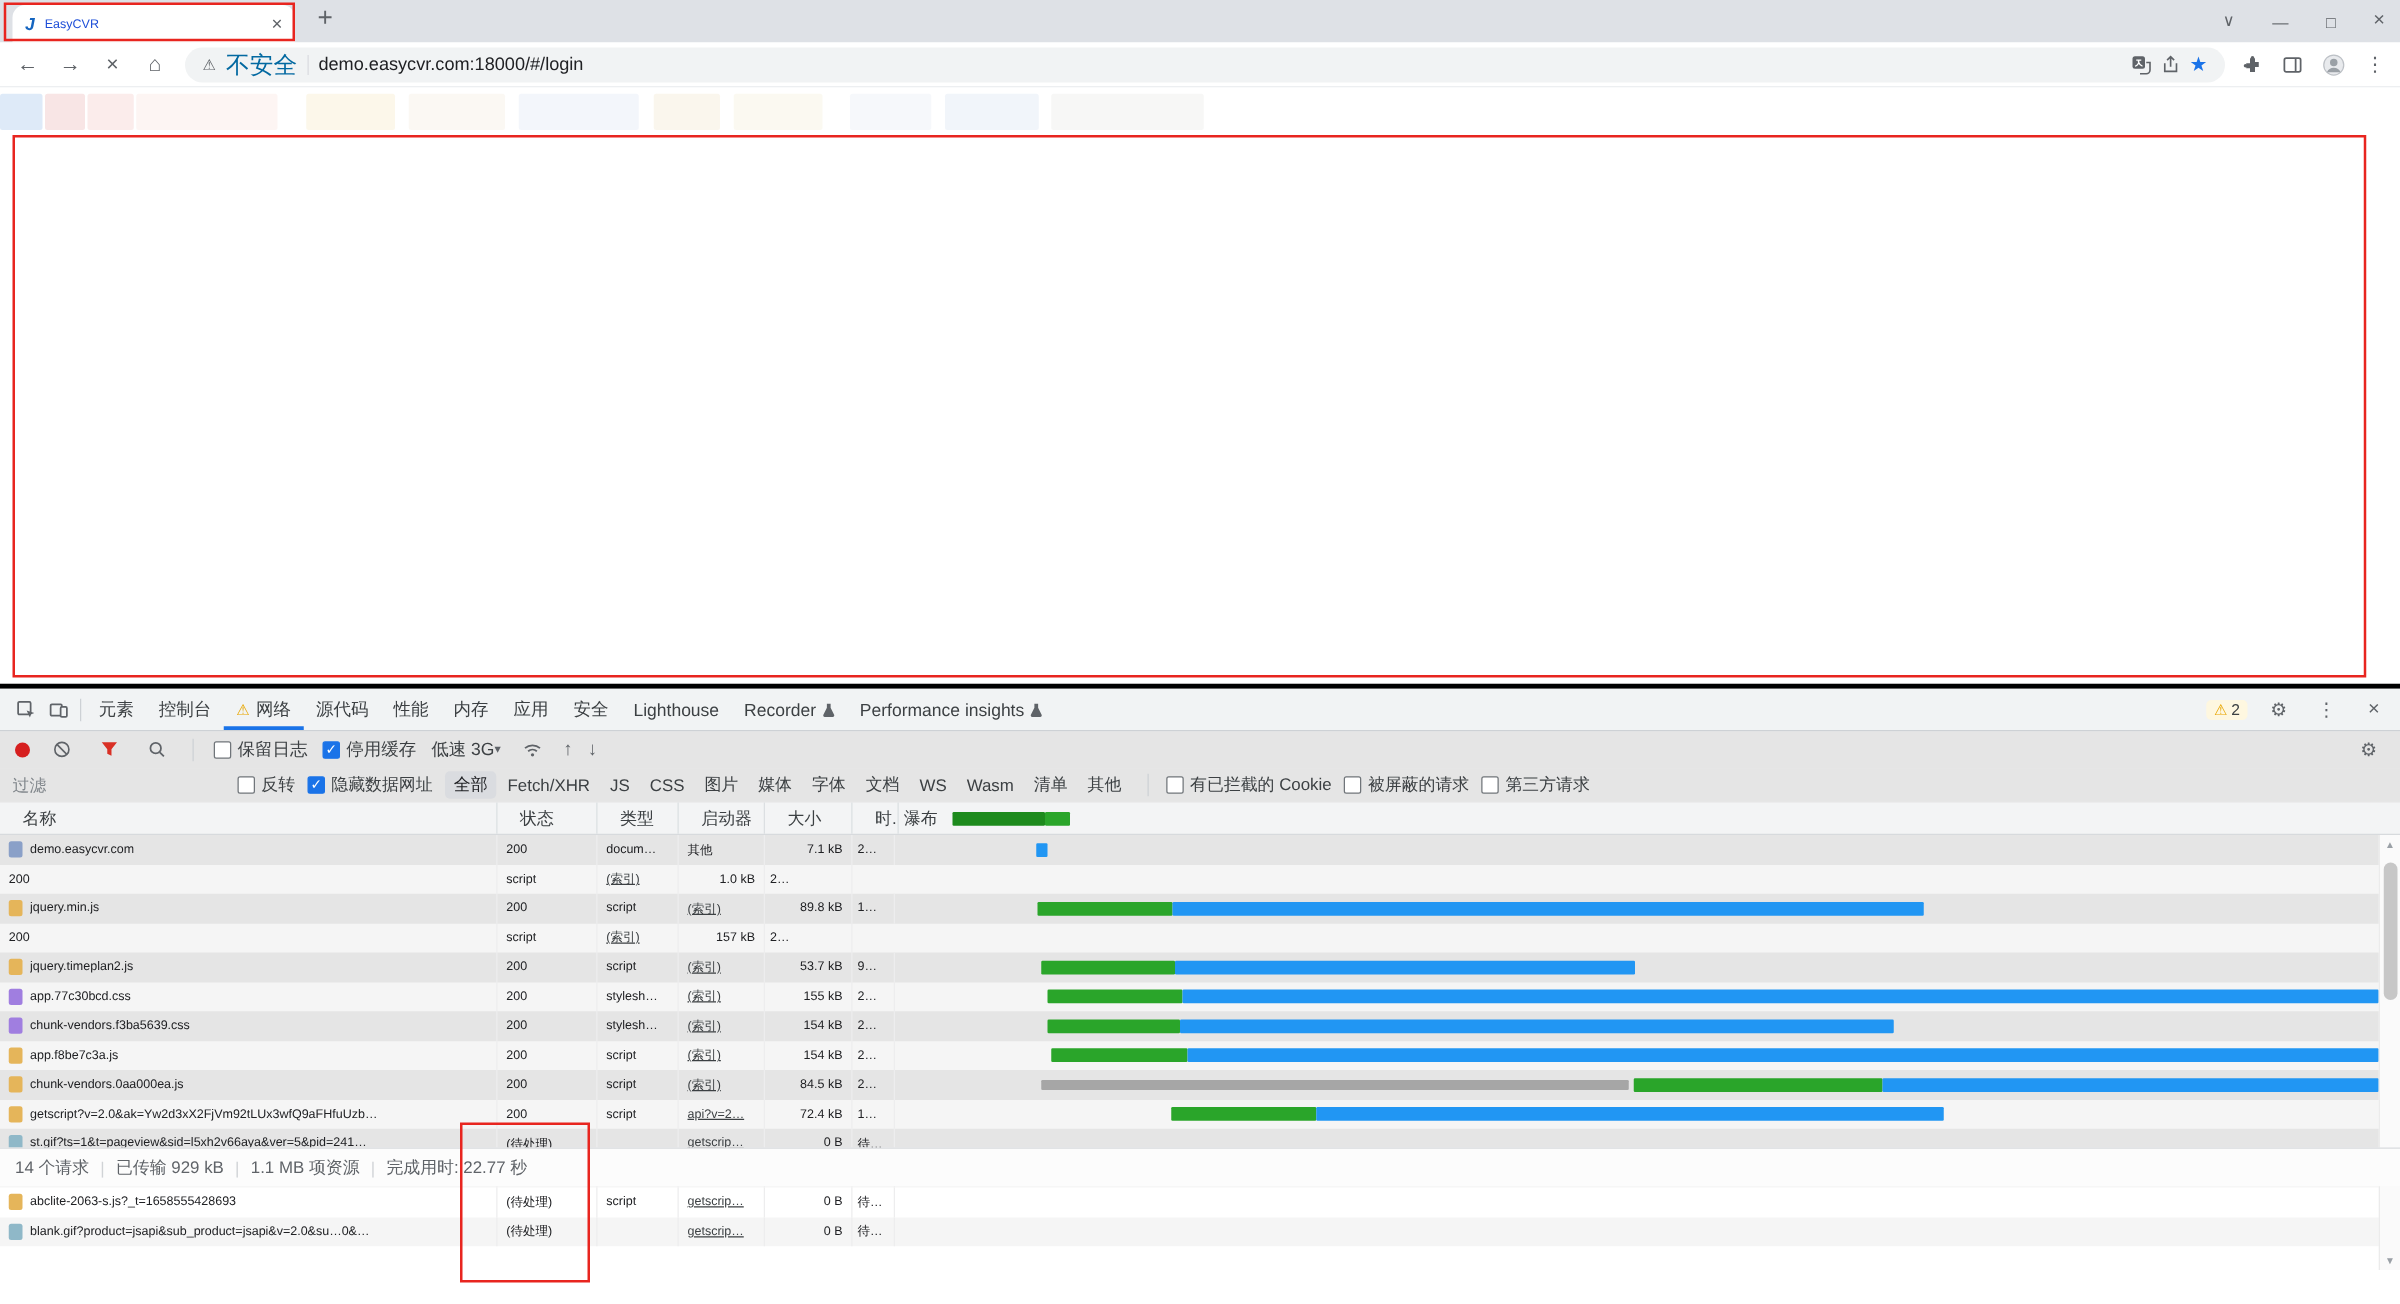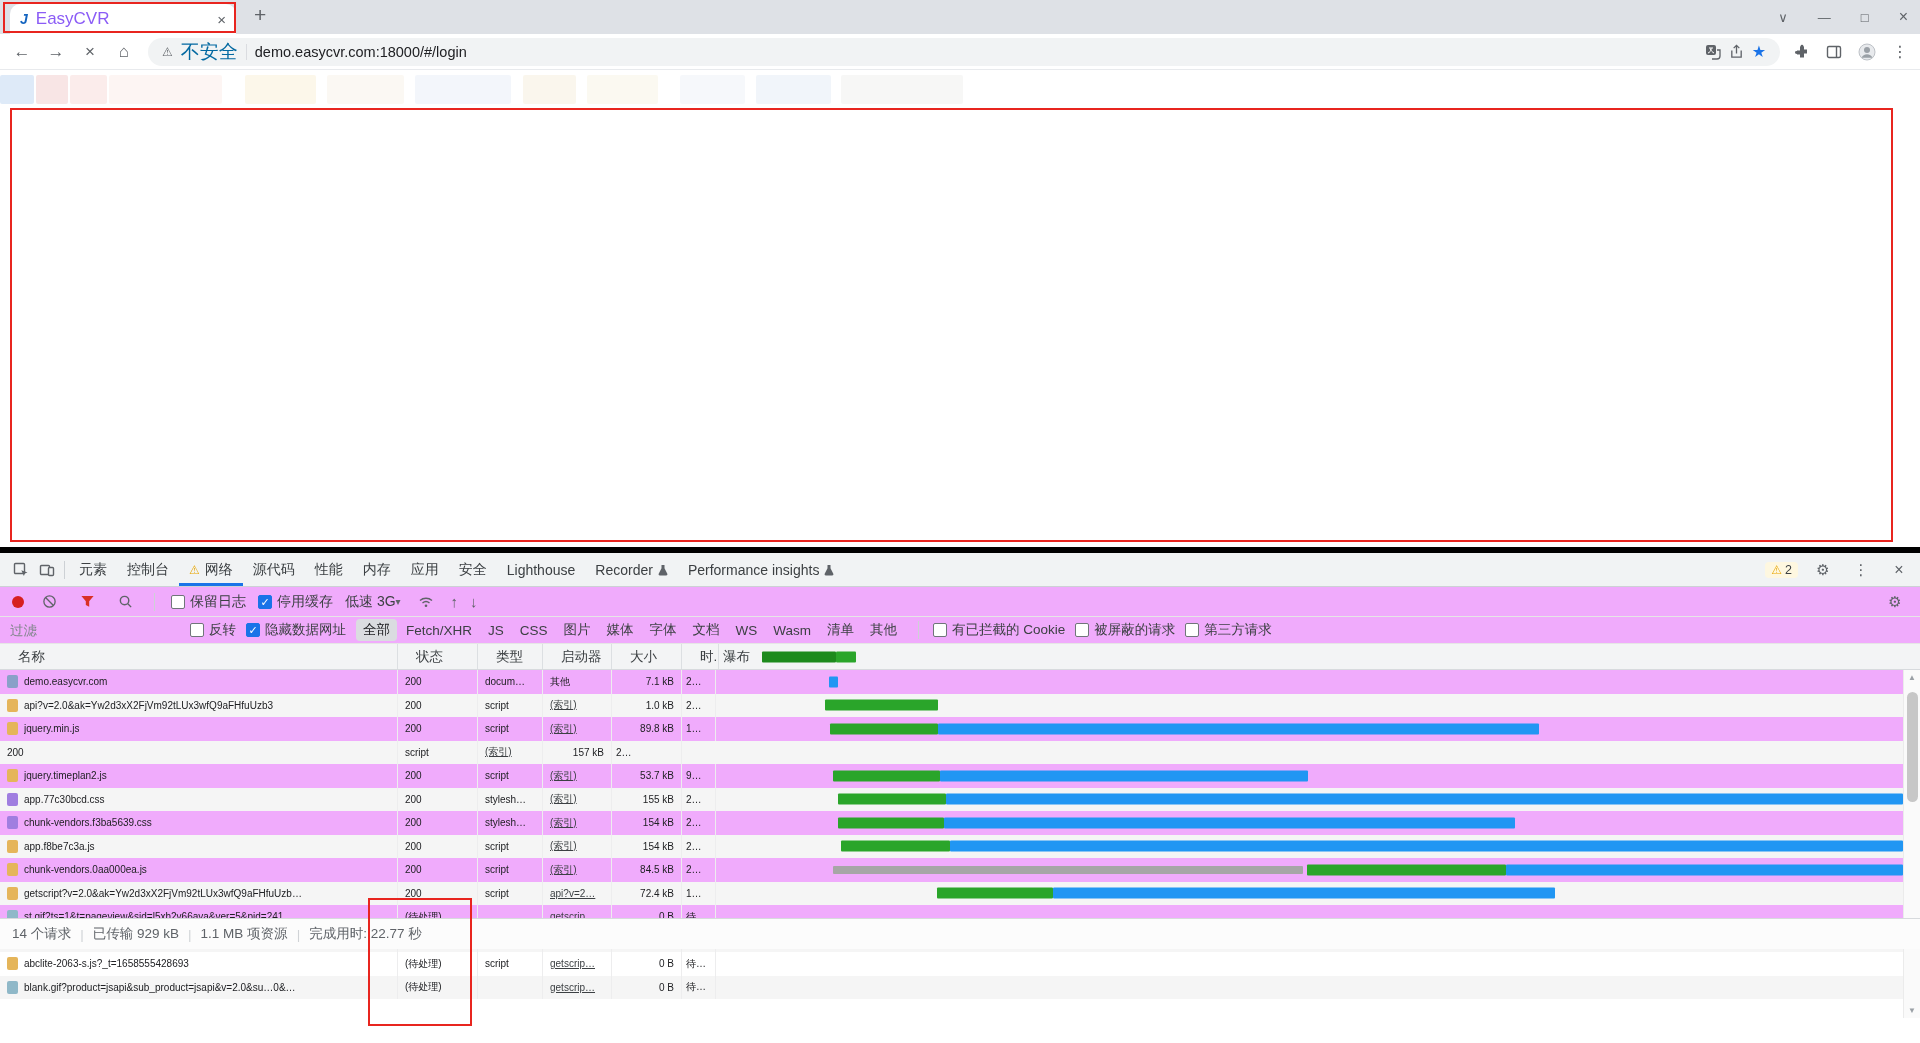--- a/index.html
+++ b/index.html
@@ -5,40 +5,40 @@
   *{box-sizing:border-box;margin:0;padding:0}
   html,body{width:1920px;height:1043px}
   body{position:relative;overflow:hidden;background:#fff;color:#202124;
        font-family:"Liberation Sans","DejaVu Sans",sans-serif;font-size:14px}
   svg{display:block}
   
   #tabstrip{position:absolute;left:0;top:0;width:100%;height:34px;background:#dee1e6}
   .tab{position:absolute;left:10px;top:4px;width:226px;height:30px;background:#fff;
        border-radius:10px 10px 0 0;display:flex;align-items:center;padding:0 10px;gap:8px}
   .favicon{color:#1565c0;font-weight:bold;font-style:italic;font-size:14px}
-  .tab-title{font-size:17px;color:#8b5cf6;flex:1;overflow:hidden;white-space:nowrap}
+  .tab-title{font-size:10px;color:#1d4ed8;flex:1;overflow:hidden;white-space:nowrap}
   .tab-close{color:#5f6368;font-size:15px}
   .newtab{position:absolute;left:254px;top:3px;font-size:21px;color:#5f6368}
   .wincontrols{position:absolute;right:12px;top:0;height:34px;display:flex;align-items:center;gap:30px;color:#5f6368;font-size:13px}
   #toolbar{position:absolute;top:34px;left:0;width:100%;height:36px;background:#fff;
            display:flex;align-items:center;padding:0 12px;gap:14px;border-bottom:1px solid #e8eaed}
   .navic{color:#5f6368;font-size:17px;width:20px;text-align:center;flex:none}
   #omnibox{flex:1;height:28px;background:#f1f3f4;border-radius:14px;display:flex;align-items:center;padding:0 14px;gap:8px;min-width:0}
   .sec-warn{color:#5f6368;font-size:12px}
   .sec-label{color:#0369a1;font-size:19px;white-space:nowrap}
   .omni-sep{width:1px;height:16px;background:#dadce0}
   .url{color:#202124;font-size:14.5px;flex:1;white-space:nowrap;overflow:hidden}
   .omni-ic{color:#5f6368;flex:none}
   .star{color:#1a73e8;font-size:16px;flex:none}
   .tb-right{display:flex;align-items:center;gap:16px;flex:none}
   
   #pagearea{position:absolute;top:70px;left:0;width:100%;height:477px;background:#fff}
   .ph-block{position:absolute;top:5px;height:29px;opacity:.55;border-radius:2px}
   
-  #devtools{position:absolute;top:547px;left:0;width:100%;height:402px;background:#f0abfc;border-top:6px solid #000000}
+  #devtools{position:absolute;top:547px;left:0;width:100%;height:402px;background:#e5e5e5;border-top:4px solid #000000}
   .dt-tabs{height:34px;background:#f1f3f4;border-bottom:1px solid #cdd1d5;display:flex;align-items:center;padding:0 8px;font-size:14px;color:#3c4043}
   .dt-icon{width:26px;height:26px;display:flex;align-items:center;justify-content:center;color:#5f6368;font-size:15px;flex:none}
   .dt-sep{width:1px;height:18px;background:#cdd1d5;margin:0 4px;flex:none}
   .dt-tabstrip{display:flex;align-items:center;height:100%}
   .dt-tab{height:100%;display:flex;align-items:center;padding:0 10px;gap:5px;white-space:nowrap}
   .dt-tab.active{border-bottom:3px solid #1a73e8;padding-top:3px}
   .tab-warn{color:#e8a600;font-size:12px}
   .dt-right{margin-left:auto;display:flex;align-items:center;gap:12px}
   .warn-badge{display:flex;align-items:center;gap:3px;background:#fef7e0;border-radius:4px;padding:1px 6px;font-size:12.5px;color:#3c4043}
   .dt-nettb{height:30px;display:flex;align-items:center;gap:12px;padding:0 12px;border-bottom:1px solid #e6e6e6;font-size:14px;color:#3c4043}
@@ -345,24 +345,20 @@
         <div class="cell">
           <span>其他</span>
         </div>
         <div class="cell c-size">7.1 kB</div>
         <div class="cell c-time">2…</div>
         <div class="cell c-wf">
           <div class="wfb" style="left: 113px; width: 9px; background: rgb(33, 150, 243);"></div>
         </div>
       </div>
       <div class="grid-row net-row alt">
-        <div class="cell c-name">
-          <span class="ficon" style="background: rgb(229, 181, 90);"></span>
-          <span class="txt">api?v=2.0&amp;ak=Yw2d3xX2FjVm92tLUx3wfQ9aFHfuUzb3</span>
-        </div>
         <div class="cell">200</div>
         <div class="cell">script</div>
         <div class="cell">
           <span class="lnk">(索引)</span>
         </div>
         <div class="cell c-size">1.0 kB</div>
         <div class="cell c-time">2…</div>
         <div class="cell c-wf">
           <div class="wfb" style="left: 109px; width: 113px; background: rgb(42, 165, 42);"></div>
         </div>

